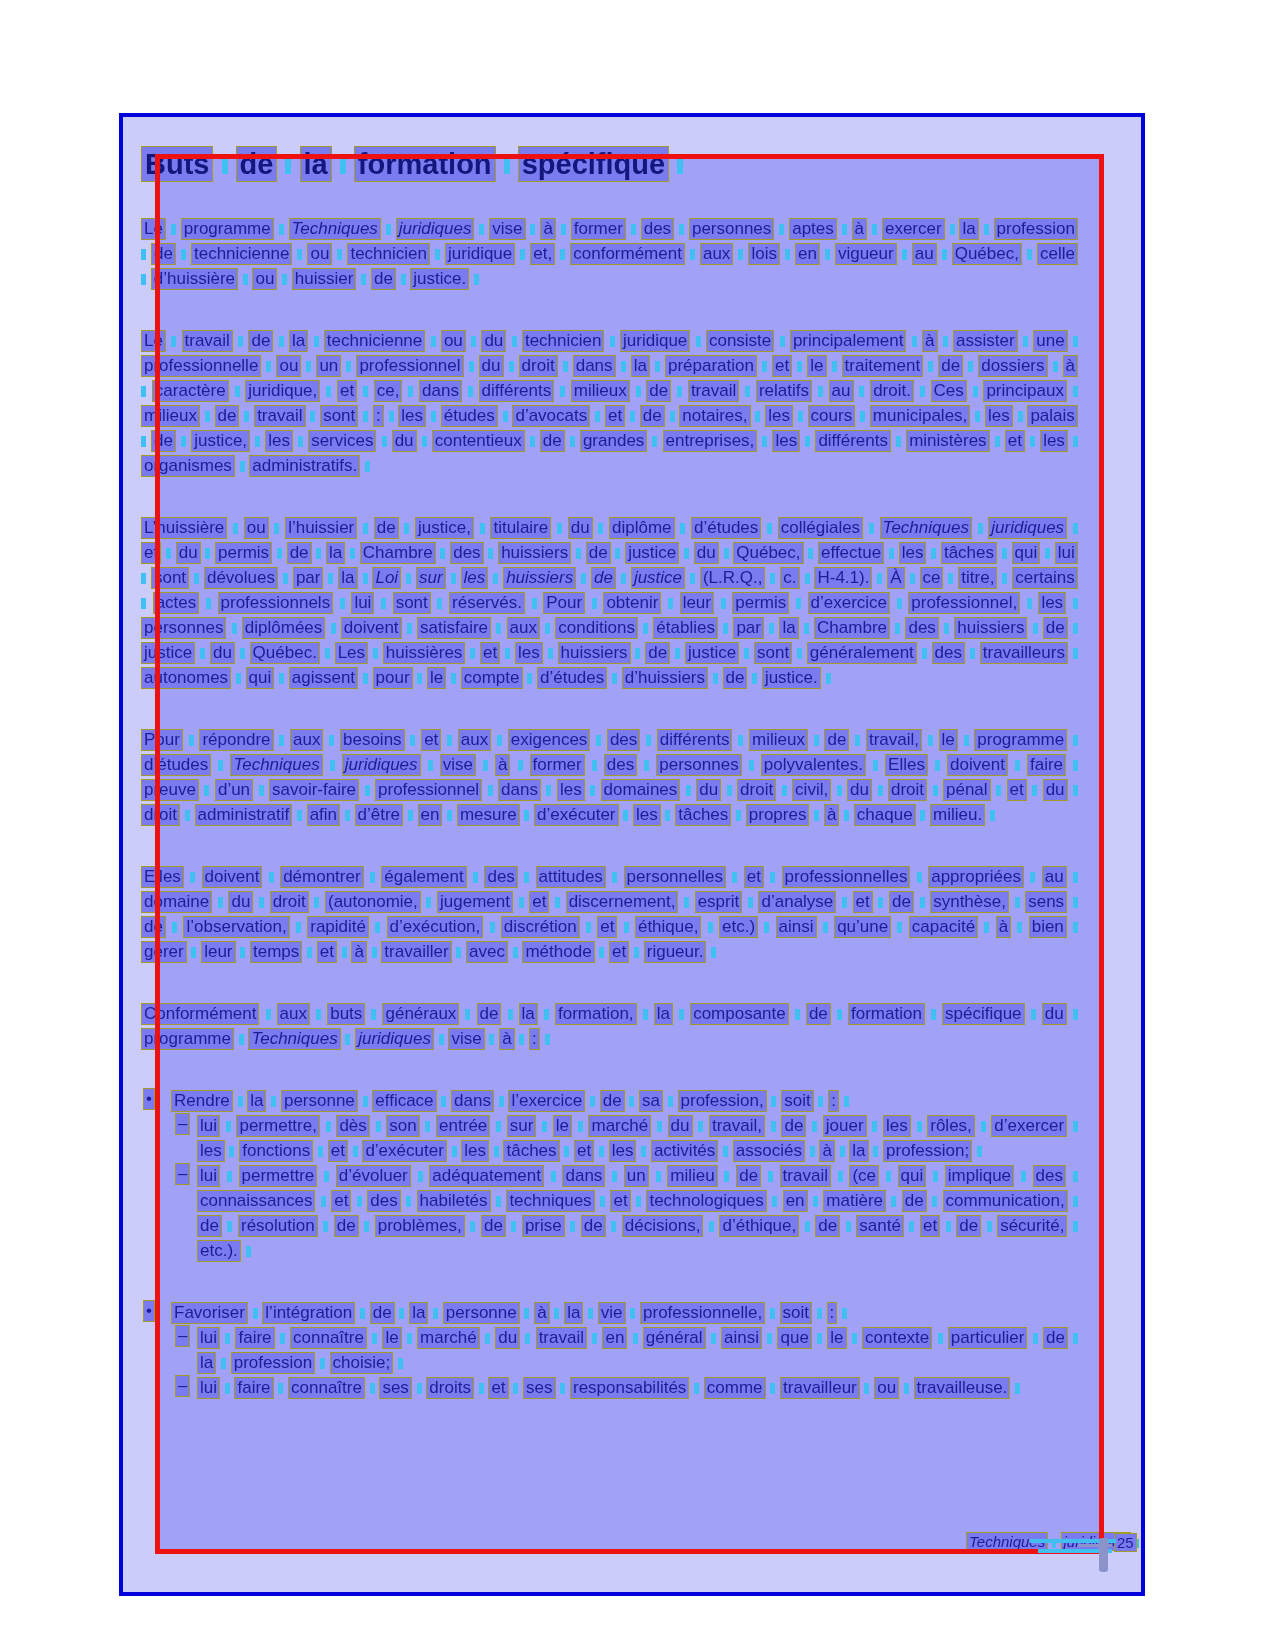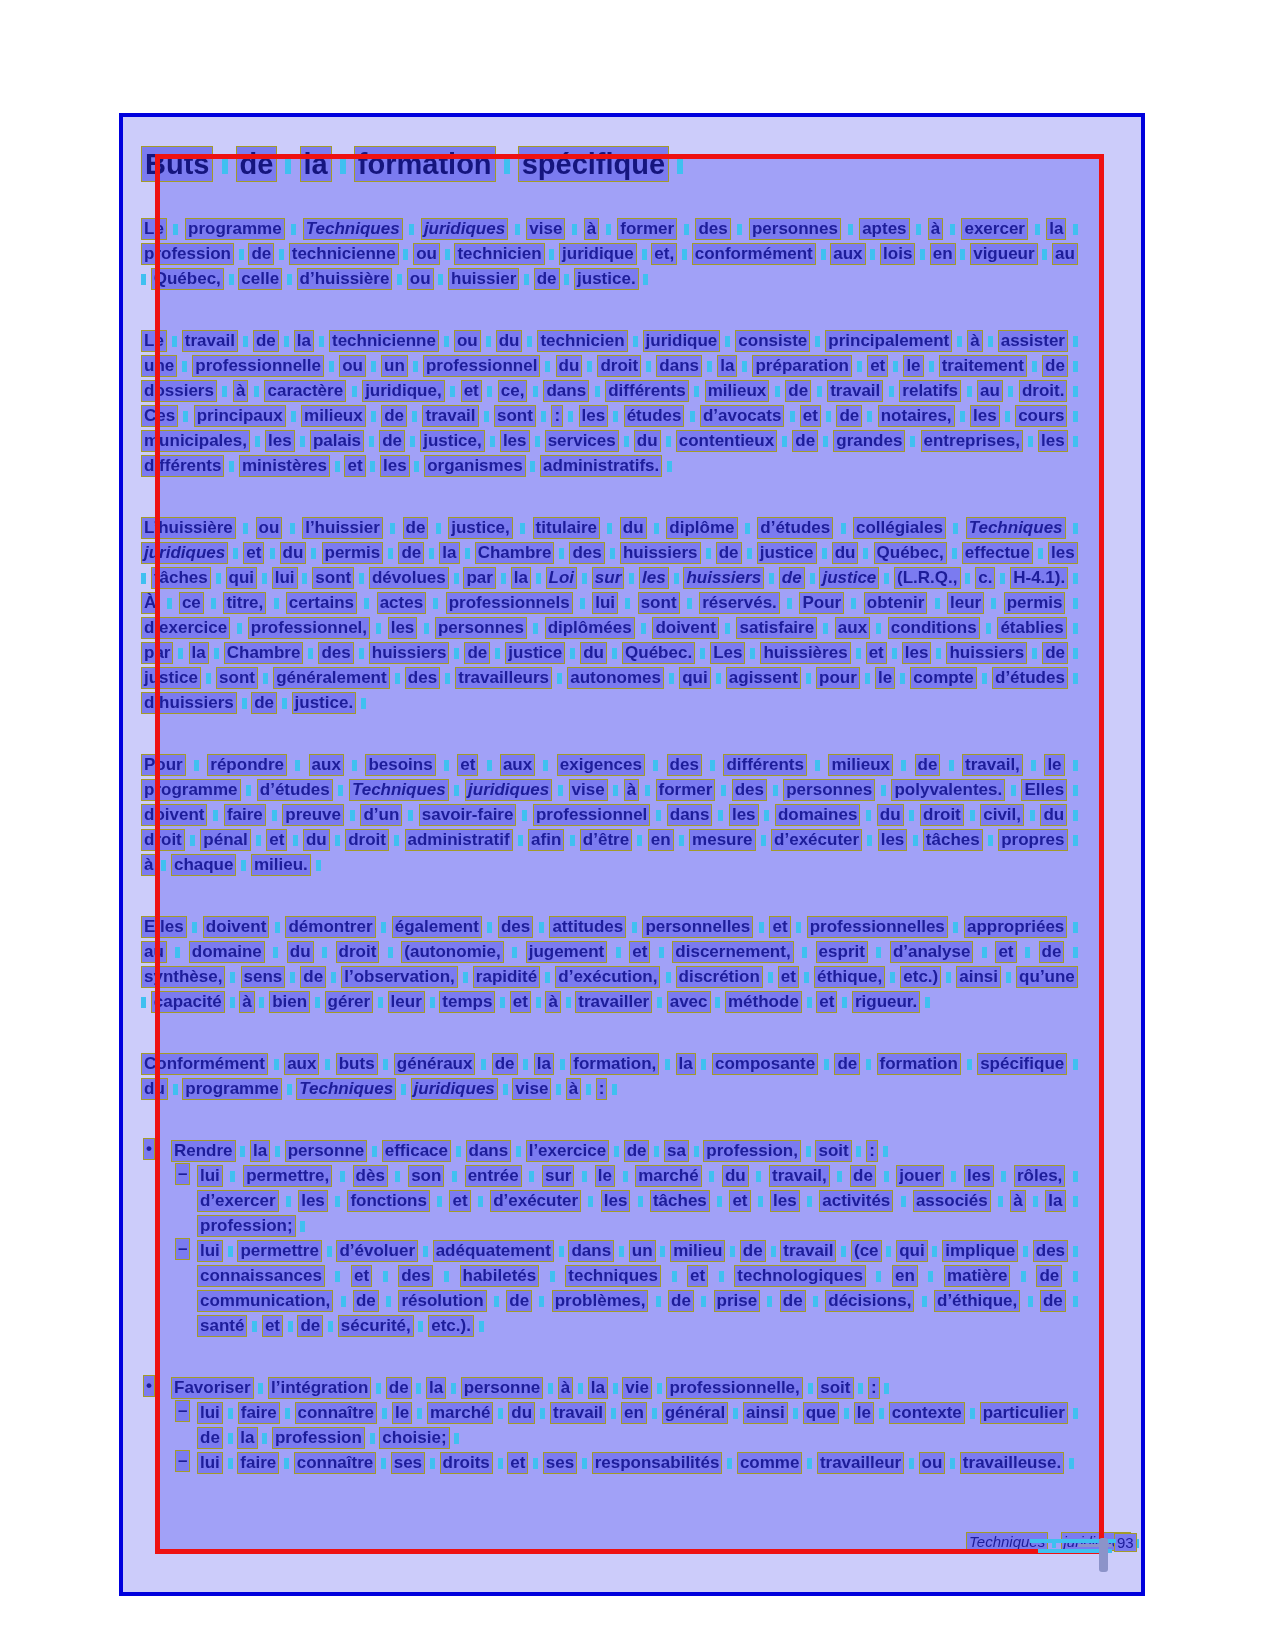--- a/index.html
+++ b/index.html
@@ -36,21 +36,21 @@
     position:absolute;left:141px;top:146px;width:980px;margin:0;
     font-size:29px;font-weight:bold;color:var(--title);
     white-space:nowrap;z-index:2;
   }
   .content{
     position:absolute;left:141px;top:216px;width:937px;
     font-size:17px;color:var(--text);
     line-height:25px;
     z-index:2;
   }
-  .block{text-align:justify;margin:0;font-weight:bold;}
+  .block{text-align:justify;margin:0;}
   .block.gap{margin-top:37px;}
   .block.bullet{position:relative;padding-left:30px;}
   .block.bullet>.marker{position:absolute;left:2px;top:0;}
   .block.dash{position:relative;padding-left:56px;}
   .block.dash>.marker{position:absolute;left:34px;top:0;}
   
   .word{
     display:inline-block;
     background:var(--word-fill);
     border:1px solid var(--word-border);
@@ -111,16 +111,16 @@
       <div class="block bullet gap"><span class="marker word">•</span><span class="word">Favoriser</span> <span class="sp"></span> <span class="word">l’intégration</span> <span class="sp"></span> <span class="word">de</span> <span class="sp"></span> <span class="word">la</span> <span class="sp"></span> <span class="word">personne</span> <span class="sp"></span> <span class="word">à</span> <span class="sp"></span> <span class="word">la</span> <span class="sp"></span> <span class="word">vie</span> <span class="sp"></span> <span class="word">professionnelle,</span> <span class="sp"></span> <span class="word">soit</span> <span class="sp"></span> <span class="word">:</span> <span class="sp"></span> </div>
       <div class="block dash"><span class="marker word">–</span><span class="word">lui</span> <span class="sp"></span> <span class="word">faire</span> <span class="sp"></span> <span class="word">connaître</span> <span class="sp"></span> <span class="word">le</span> <span class="sp"></span> <span class="word">marché</span> <span class="sp"></span> <span class="word">du</span> <span class="sp"></span> <span class="word">travail</span> <span class="sp"></span> <span class="word">en</span> <span class="sp"></span> <span class="word">général</span> <span class="sp"></span> <span class="word">ainsi</span> <span class="sp"></span> <span class="word">que</span> <span class="sp"></span> <span class="word">le</span> <span class="sp"></span> <span class="word">contexte</span> <span class="sp"></span> <span class="word">particulier</span> <span class="sp"></span> <span class="word">de</span> <span class="sp"></span> <span class="word">la</span> <span class="sp"></span> <span class="word">profession</span> <span class="sp"></span> <span class="word">choisie;</span> <span class="sp"></span> </div>
       <div class="block dash"><span class="marker word">–</span><span class="word">lui</span> <span class="sp"></span> <span class="word">faire</span> <span class="sp"></span> <span class="word">connaître</span> <span class="sp"></span> <span class="word">ses</span> <span class="sp"></span> <span class="word">droits</span> <span class="sp"></span> <span class="word">et</span> <span class="sp"></span> <span class="word">ses</span> <span class="sp"></span> <span class="word">responsabilités</span> <span class="sp"></span> <span class="word">comme</span> <span class="sp"></span> <span class="word">travailleur</span> <span class="sp"></span> <span class="word">ou</span> <span class="sp"></span> <span class="word">travailleuse.</span> <span class="sp"></span> </div>
     </div>
 
   <div class="footer-words"><span class="word it">Techniques</span> <span class="sp"></span> <span class="word it">juridiques</span> <span class="sp"></span> </div>
   <div class="cyan-line a"></div>
   <div class="cyan-line b"></div>
   <div class="grey-tick"></div>
   <div class="grey-rod"></div>
-  <div class="page-number word">93</div>
+  <div class="page-number word">25</div>
 
   <div class="red-outline"></div>
 </div>
 
 </body></html>

